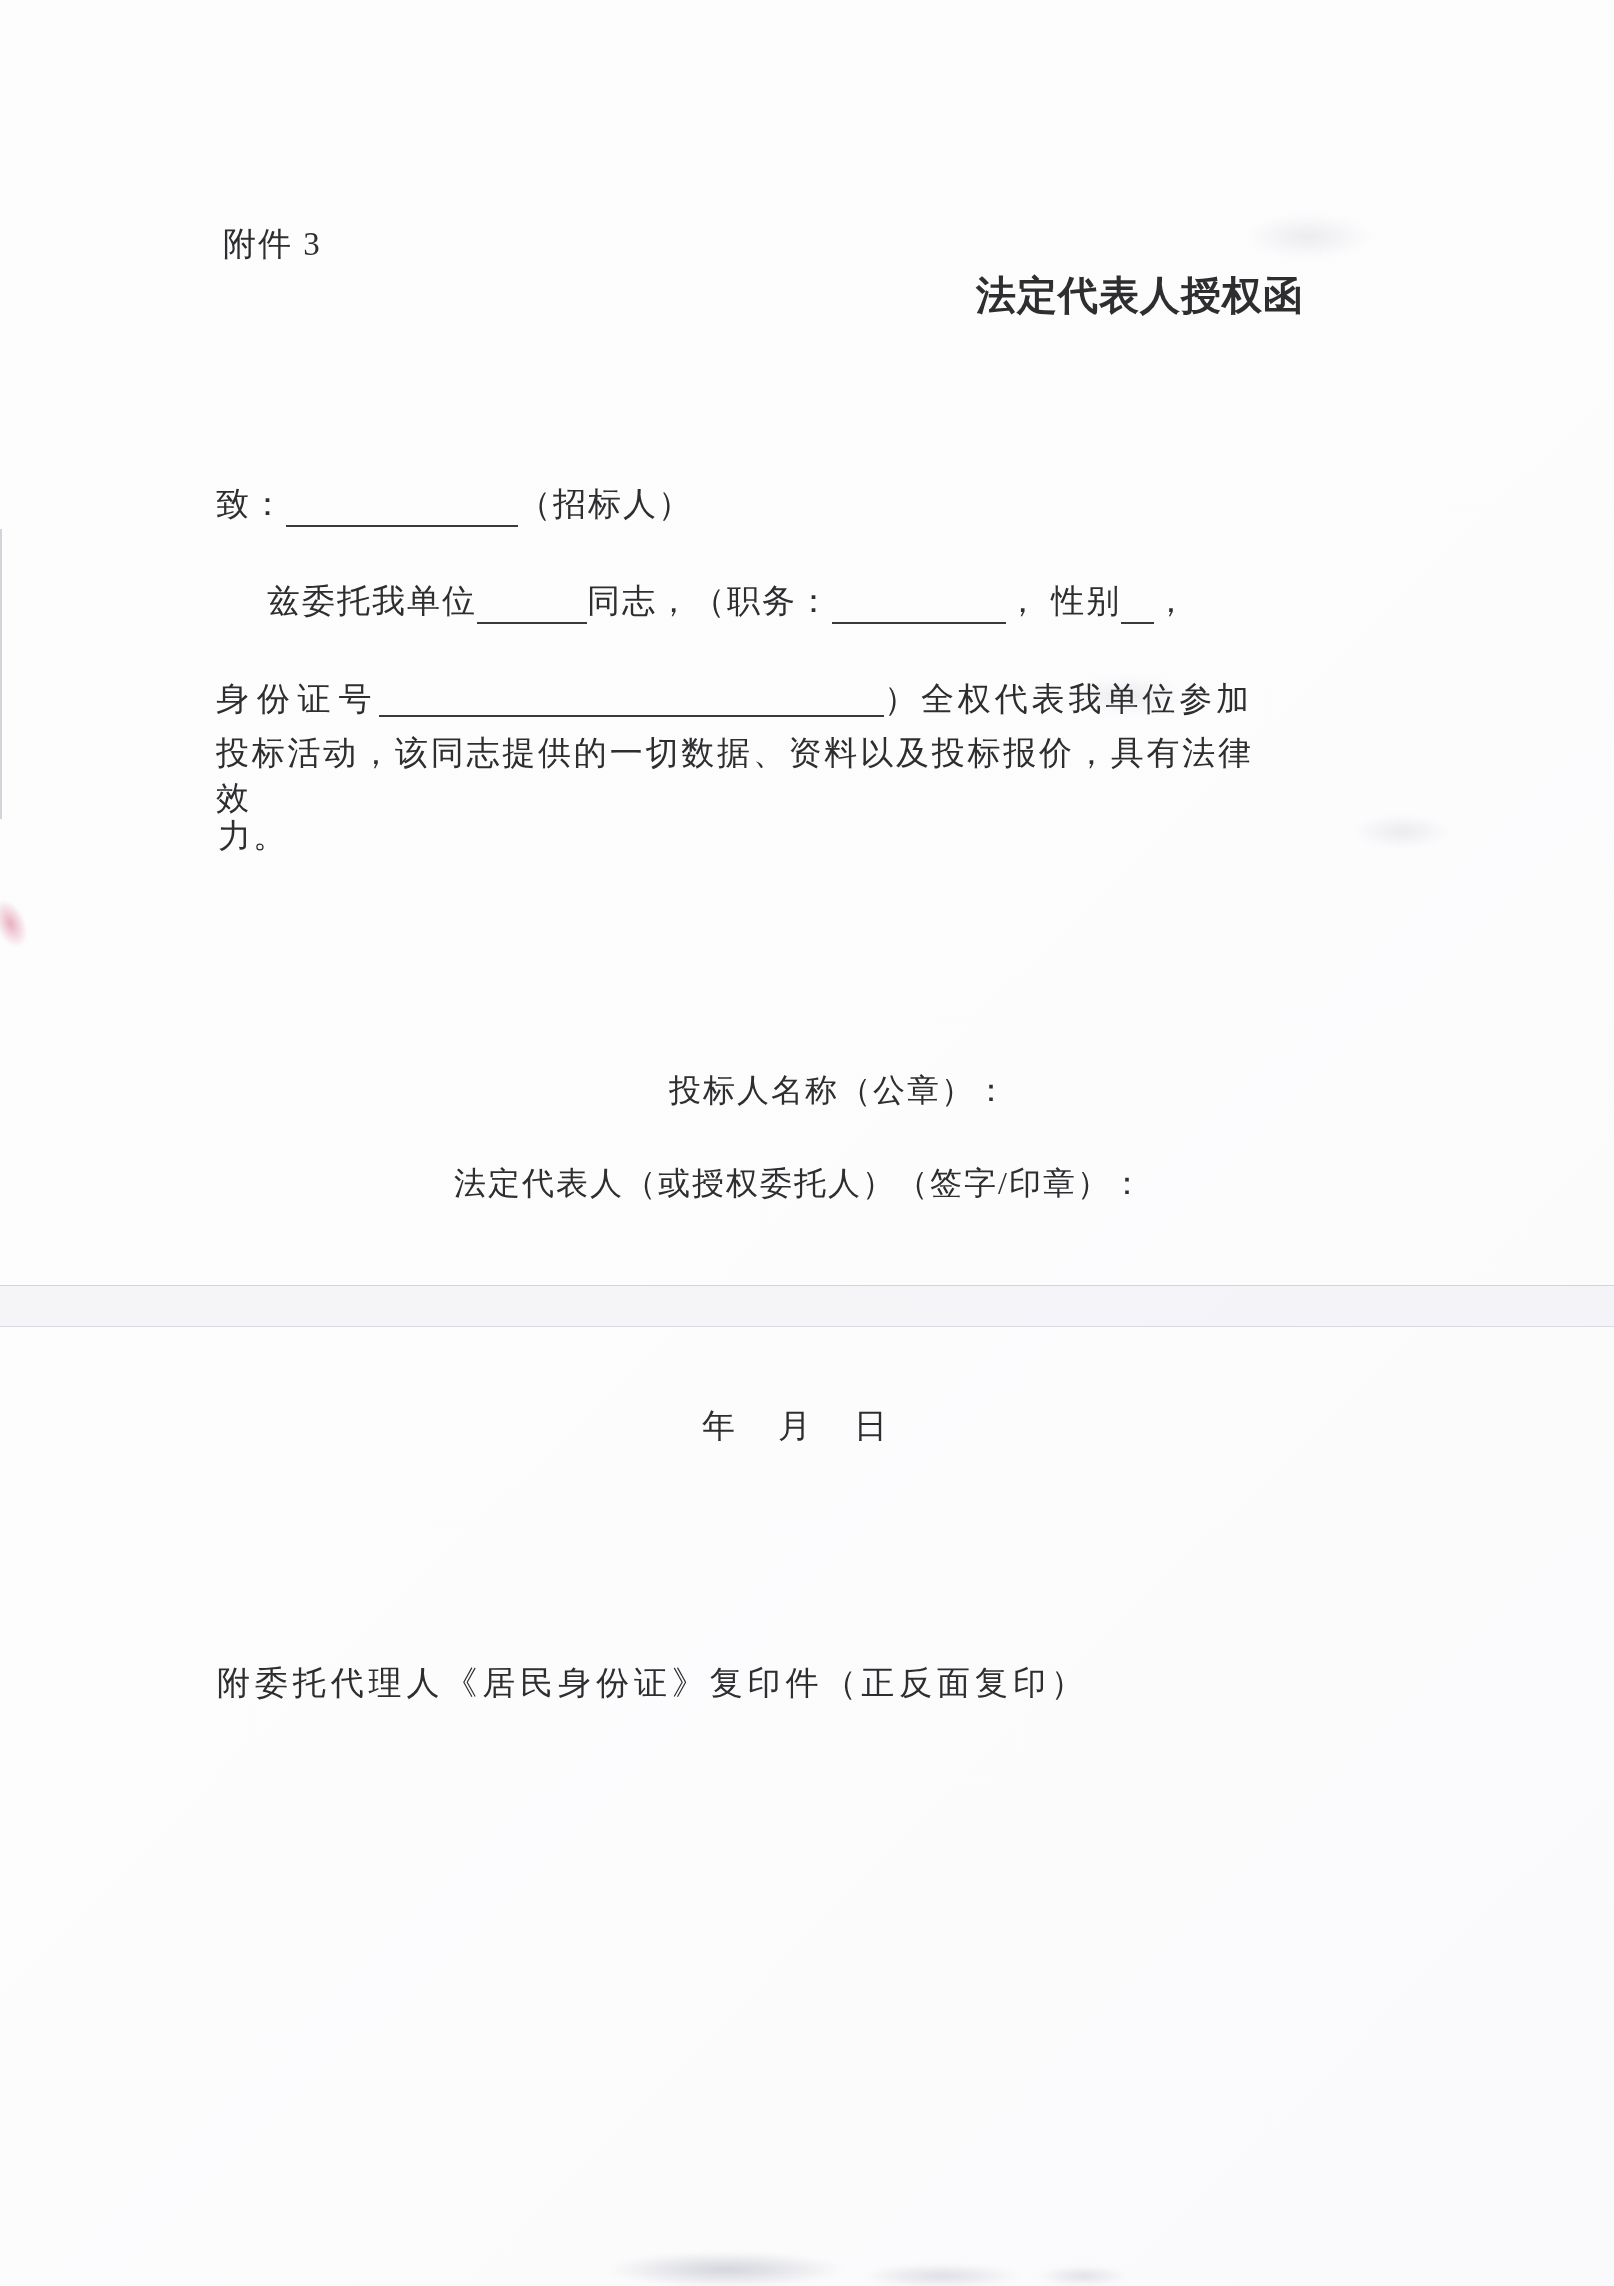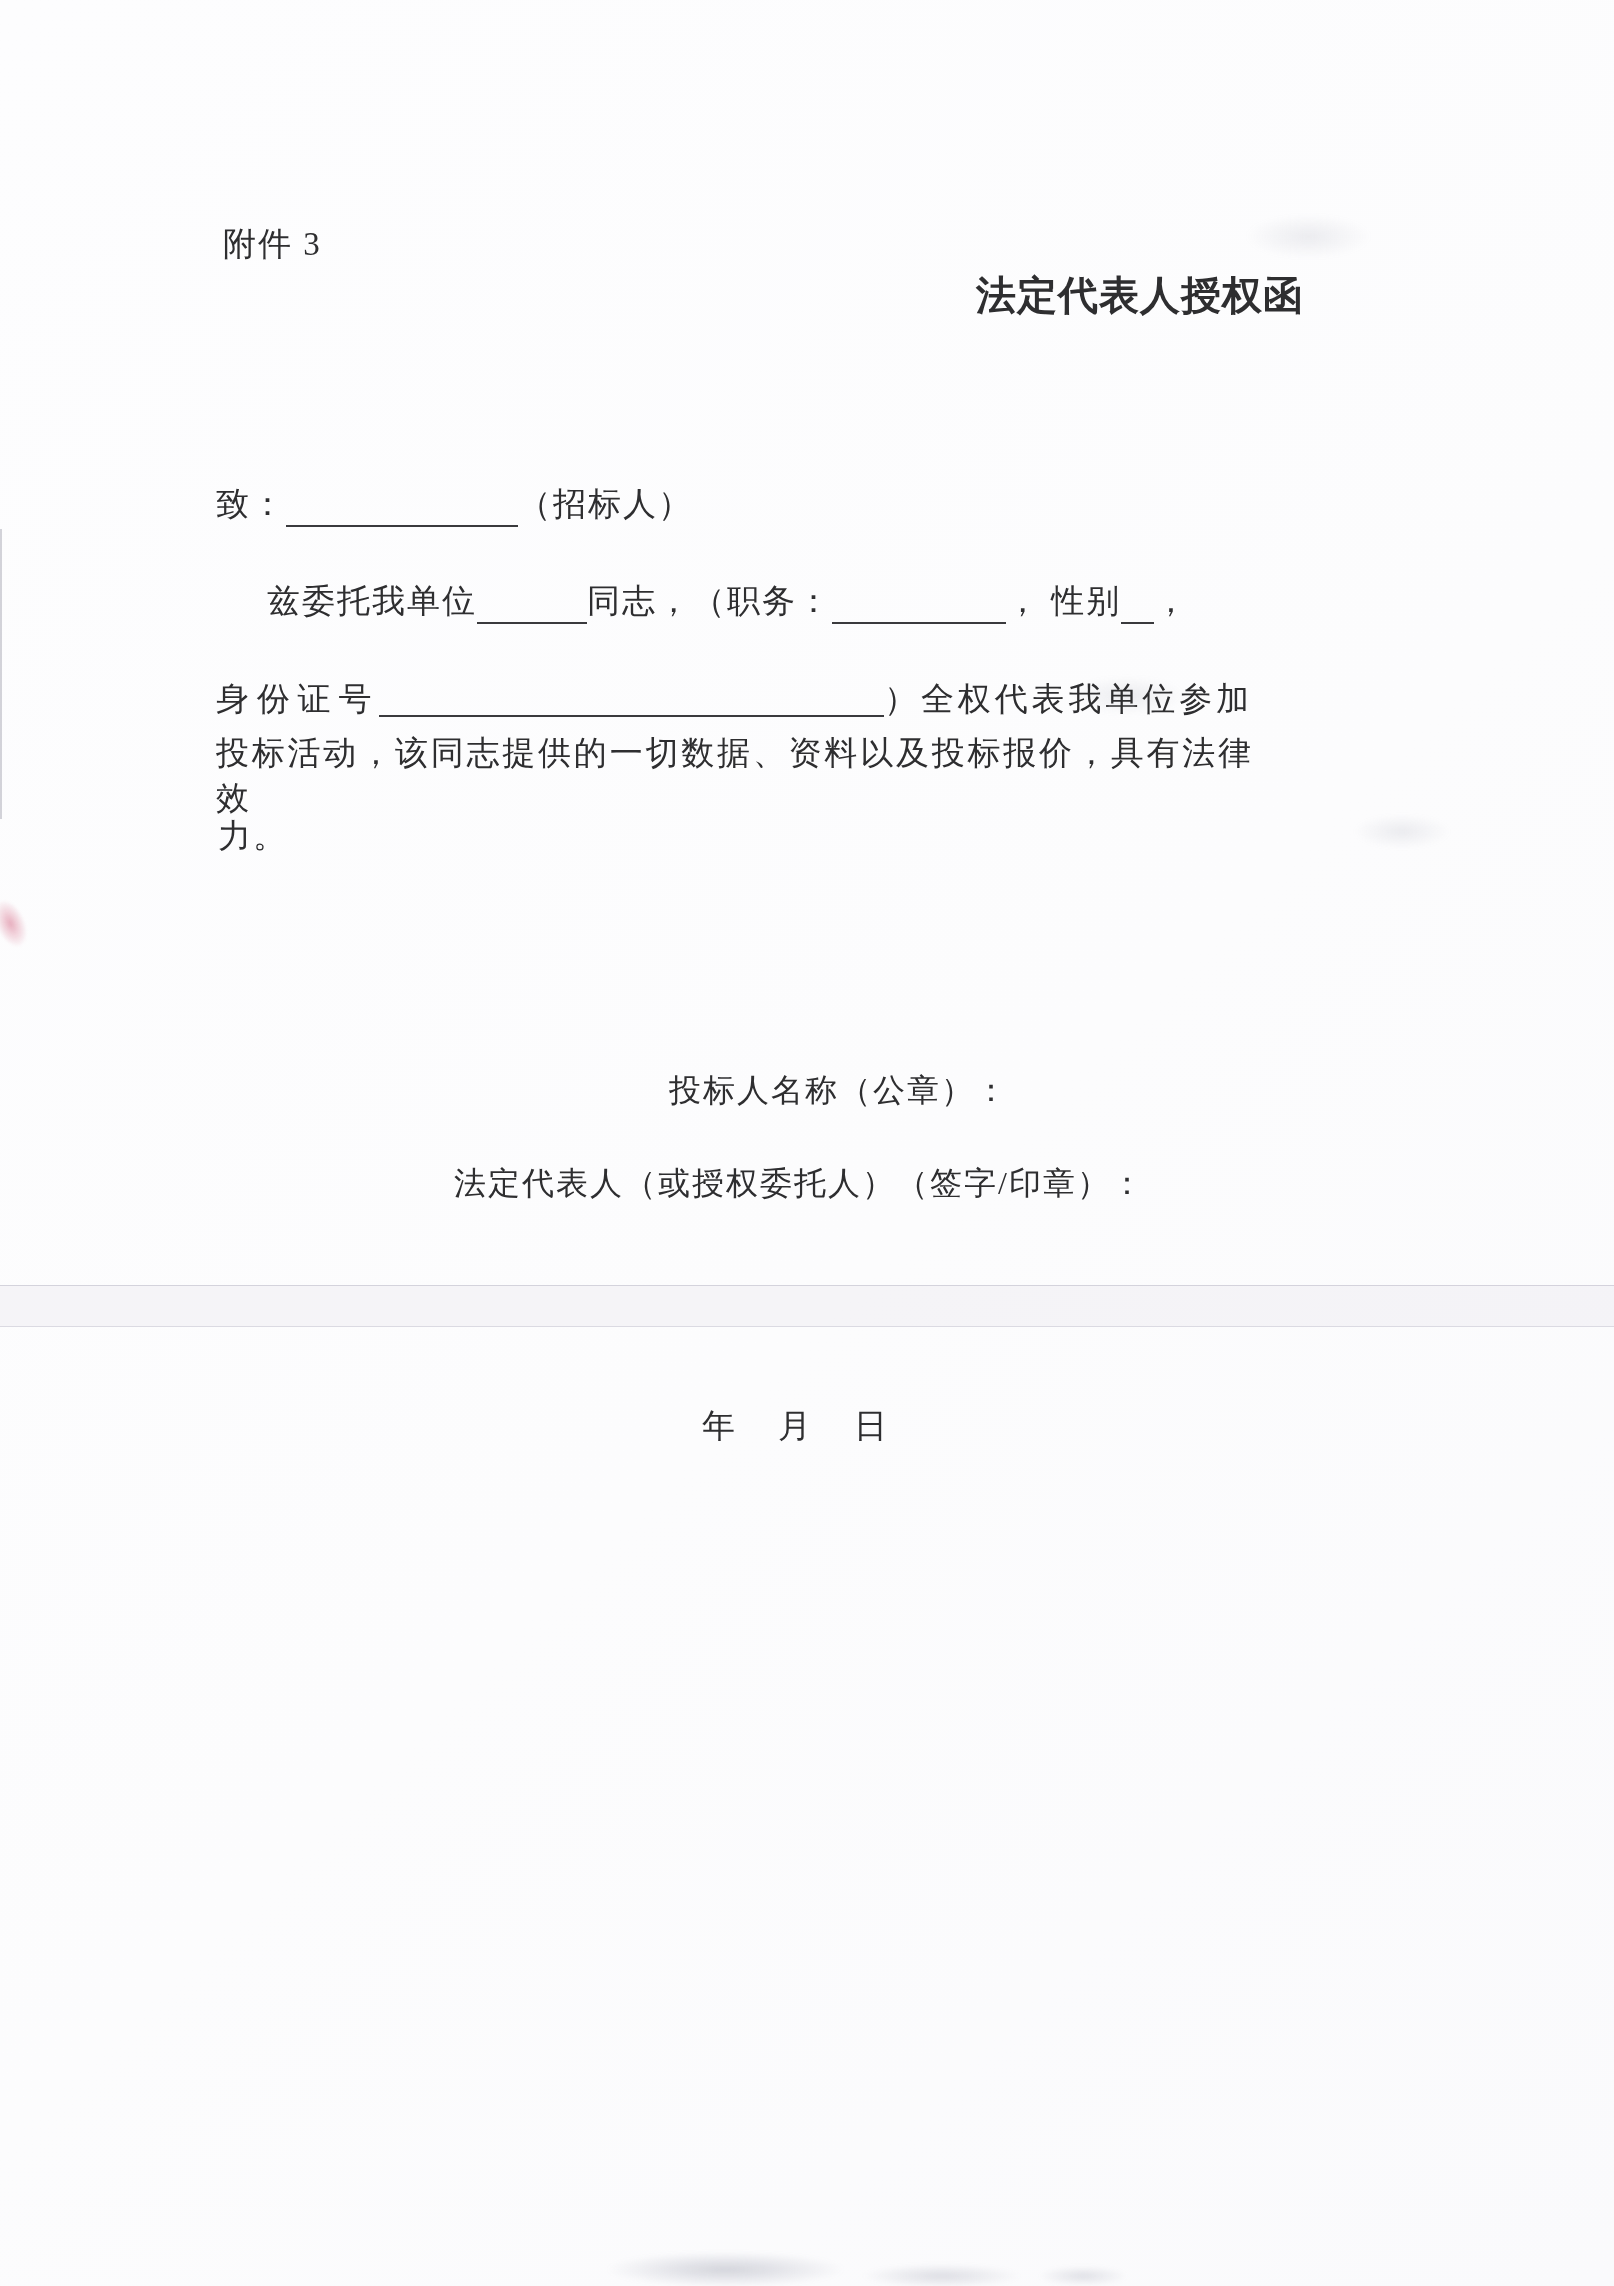--- a/index.html
+++ b/index.html
@@ -143,15 +143,16 @@
   <div class="abs body-line l5 txt">力。</div>
 
   <div class="abs txt bidder-seal-line">投标人名称（公章）：</div>
 
   <div class="abs txt legal-rep-line">法定代表人（或授权委托人）（签字/印章）：</div>
 
   <div class="abs txt date-line">
     <span class="ymd gap">年</span><span class="ymd gap">月</span><span class="ymd">日</span>
   </div>
 
+  <div class="abs txt footnote-line">附委托代理人《居民身份证》复印件（正反面复印）</div>
 
 </div>
 
 
 </body></html>

